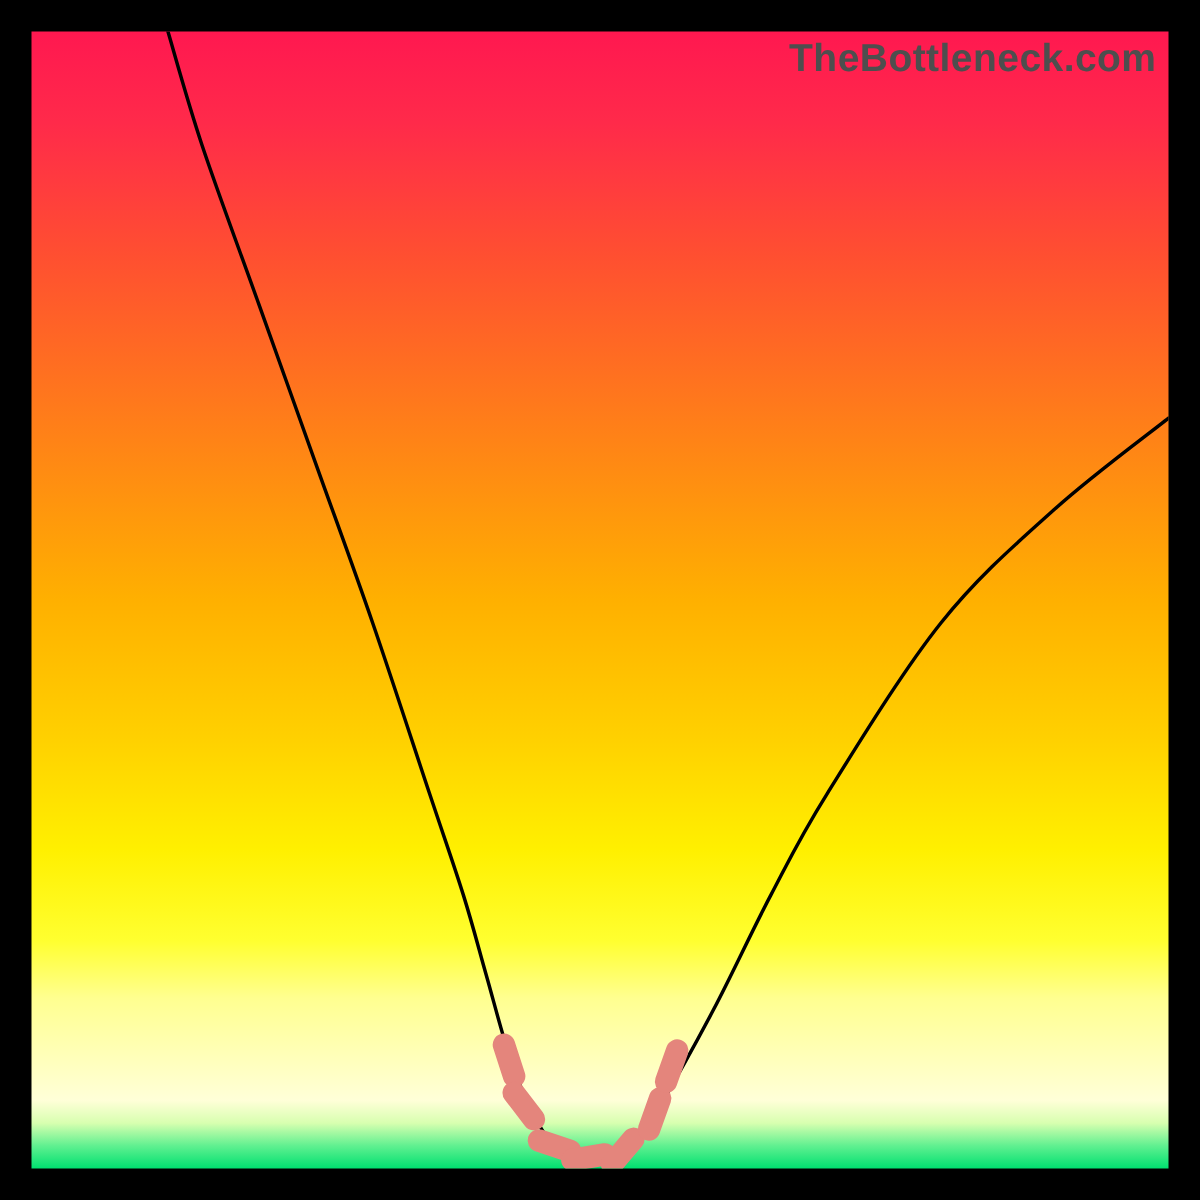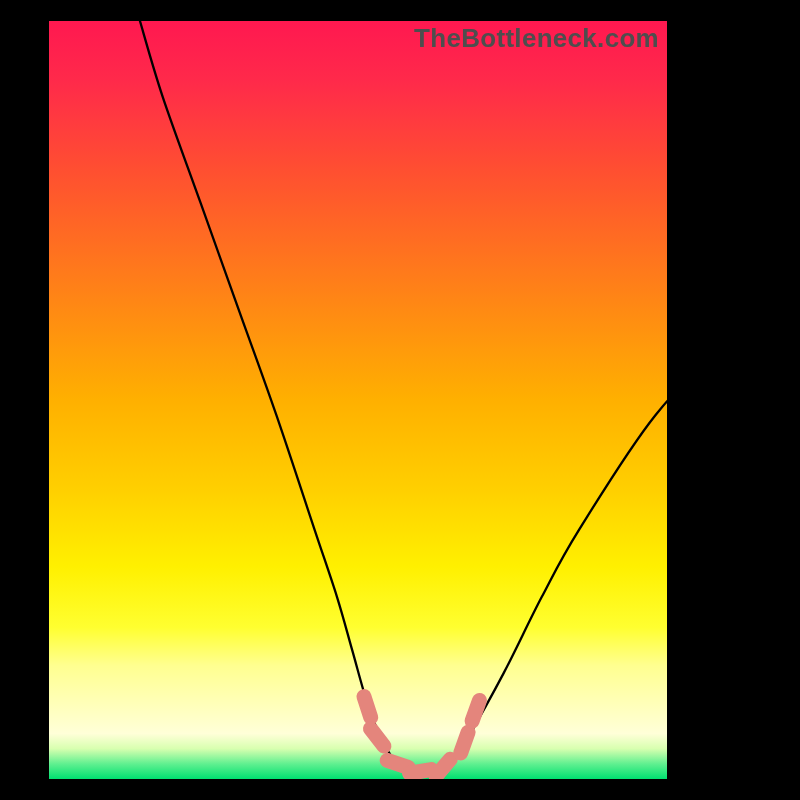--- a/index.html
+++ b/index.html
@@ -13,39 +13,38 @@
   .chart-container {
     position: relative;
     width: 800px;
     height: 800px;
     background: #000;
   }
   .plot-area {
     position: absolute;
     left: 21px;
     top: 21px;
-    width: 618px;
+    width: 758px;
     height: 758px;
     background: linear-gradient(to bottom,
       #ff1850 0%,
       #ff2a4a 8%,
       #ff5030 20%,
       #ff7020 30%,
       #ff9010 40%,
       #ffb000 50%,
       #ffd000 62%,
       #fff000 72%,
       #ffff30 80%,
       #ffff90 85%,
       #ffffb8 90%,
       #ffffd8 94%,
       #d8ffb0 96%,
       #60f090 98%,
       #00e070 100%);
-    margin-left: 28px;
   }
   .watermark {
     position: absolute;
     top: 2px;
     right: 8px;
     font-family: Arial, Helvetica, sans-serif;
     font-size: 26px;
     font-weight: 600;
     color: #4e4e4e;
     letter-spacing: 0.3px;

